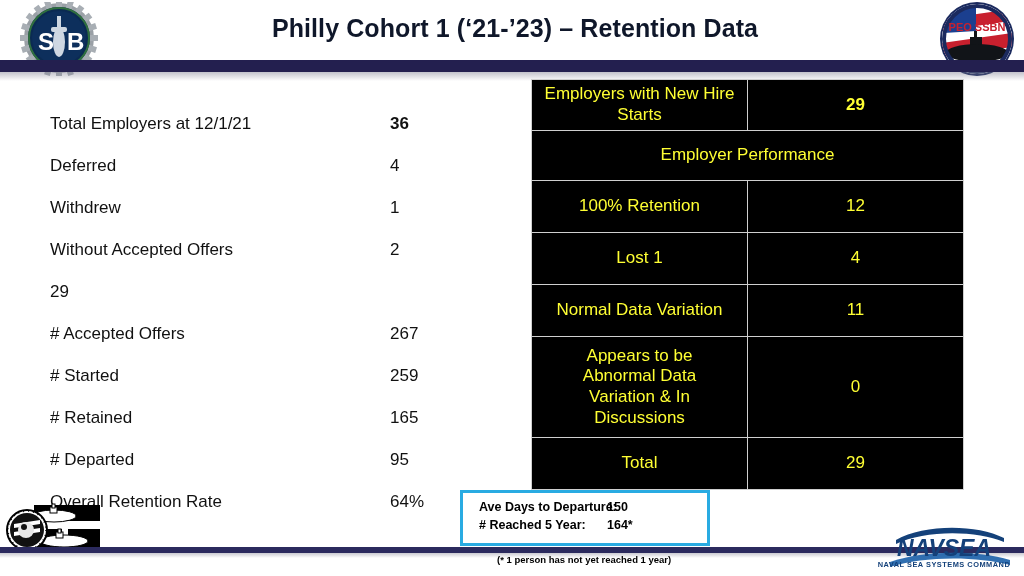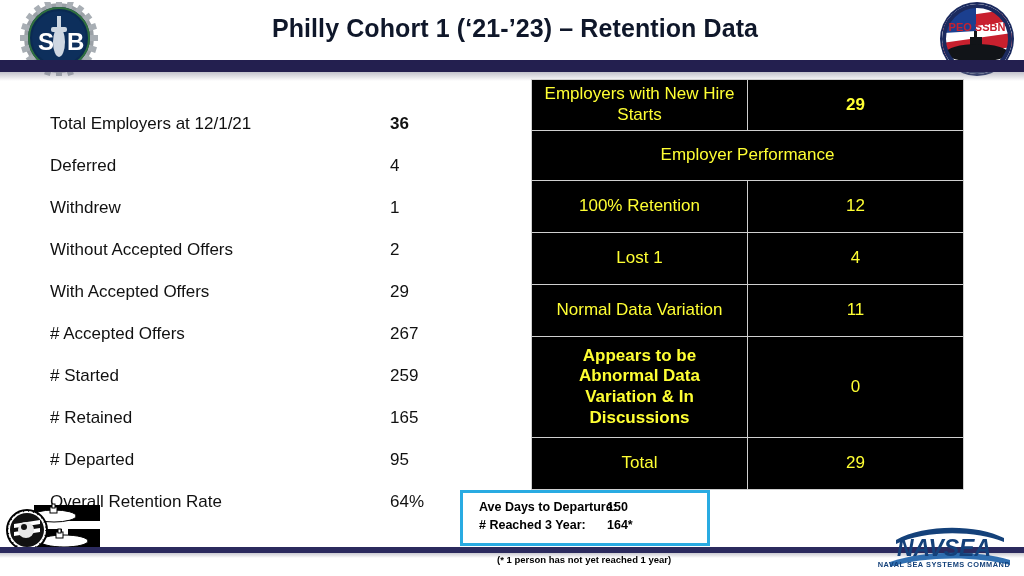--- a/index.html
+++ b/index.html
@@ -201,21 +201,20 @@
     </div>
     <div class="stat-row">
       <span class="stat-label">Withdrew</span>
       <span class="stat-value">1</span>
     </div>
     <div class="stat-row">
       <span class="stat-label">Without Accepted Offers</span>
       <span class="stat-value">2</span>
     </div>
     <div class="stat-row">
-      <span class="stat-label">With Accepted Offers</span>
       <span class="stat-value">29</span>
     </div>
     <div class="stat-row">
       <span class="stat-label"># Accepted Offers</span>
       <span class="stat-value">267</span>
     </div>
     <div class="stat-row">
       <span class="stat-label"># Started</span>
       <span class="stat-value">259</span>
     </div>
@@ -248,37 +247,37 @@
       </tr>
       <tr>
         <td class="label-col" style="height:52px">Lost 1</td>
         <td class="value-col">4</td>
       </tr>
       <tr>
         <td class="label-col" style="height:52px">Normal Data Variation</td>
         <td class="value-col">11</td>
       </tr>
       <tr>
-        <td class="label-col" style="height:101px; padding-left:42px; padding-right:42px;font-weight:bold;">Appears to be Abnormal Data Variation &amp; In Discussions</td>
+        <td class="label-col" style="height:101px; padding-left:42px; padding-right:42px;">Appears to be Abnormal Data Variation &amp; In Discussions</td>
         <td class="value-col">0</td>
       </tr>
       <tr>
         <td class="label-col" style="height:52px">Total</td>
         <td class="value-col">29</td>
       </tr>
     </tbody>
   </table>
 
   <div class="callout">
     <div class="callout-line">
       <span class="callout-key">Ave Days to Departure:</span>
       <span class="callout-val">150</span>
     </div>
     <div class="callout-line">
-      <span class="callout-key"># Reached 3 Year:</span>
+      <span class="callout-key"># Reached 5 Year:</span>
       <span class="callout-val">164*</span>
     </div>
     <div class="callout-note">(* 1 person has not yet reached 1 year)</div>
   </div>
 
   <div class="sub-seal-logo">
     <svg viewBox="0 0 140 60" width="140" height="60" aria-hidden="true">
 
       <g fill="#000000">
         <rect x="28" y="5" width="66" height="16"></rect>

